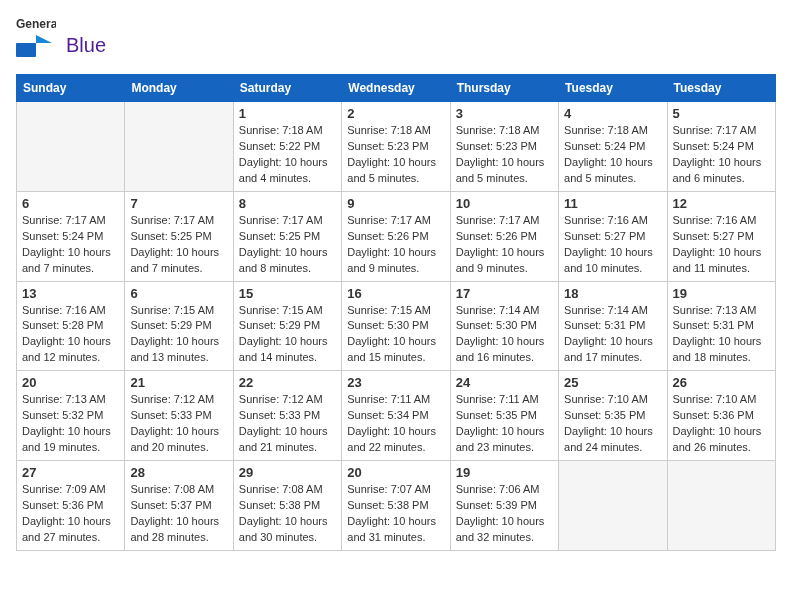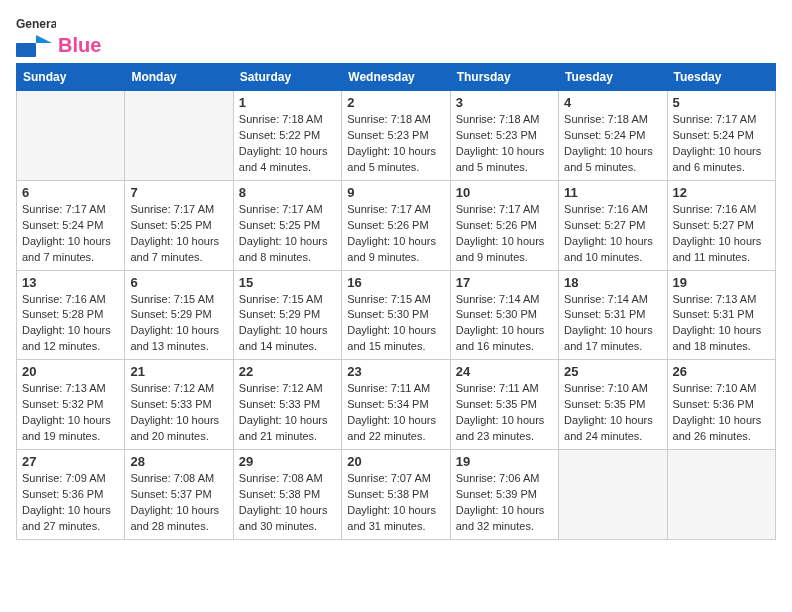--- a/index.html
+++ b/index.html
@@ -35,21 +35,21 @@
       color: #333;
       line-height: 1.1;
     }
     .subtitle {
       font-size: 15px;
       color: #333;
     }
     .calendar {
       width: 100%;
       border-collapse: collapse;
-      margin-top: 6px;
+      margin-top: 17px;
       font-size: 11px;
       border-radius: 14px;
     }
     .calendar th {
       background: #1565c0;
       color: #fff;
       text-align: left;
       padding: 6px 6px;
       font-size: 12px;
       font-weight: bold;
@@ -88,21 +88,21 @@
 <div class="header">
   <div class="logo">
     <svg class="logo-icon" viewBox="0 0 60 24">
       <text x="0" y="18" font-size="18" font-weight="bold" fill="#333" font-family="Arial">General</text>
     </svg>
     <div style="display:flex;align-items:center;gap:0">
       <svg width="36" height="22" viewBox="0 0 36 22">
         <rect x="0" y="8" width="20" height="14" fill="#1565c0" rx="1"></rect>
         <polygon points="20,0 36,8 20,8" fill="#1a88d8"></polygon>
       </svg>
-      <span style="font-size:20px;font-weight:bold;color:#ec4899;margin-left:6px">Blue</span>
+      <span style="font-size:20px;font-weight:normal;color:#4c1d95;margin-left:14px">Blue</span>
     </div>
   </div>
   <div class="title-block">
     <div class="month-title"></div>
     <div class="subtitle"></div>
   </div>
 </div>
 
 <table class="calendar">
   <thead>

